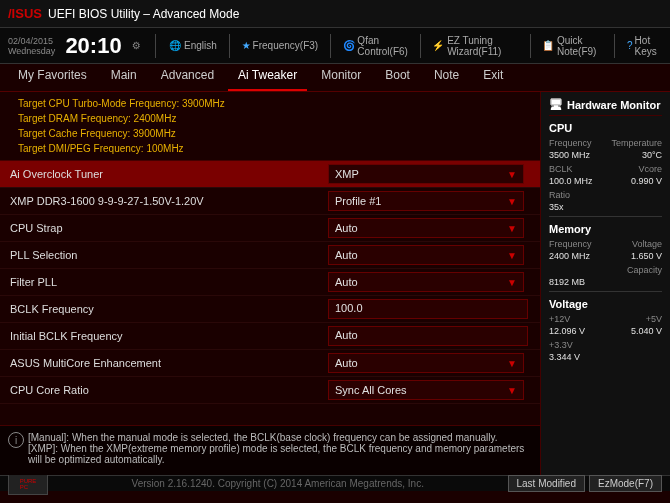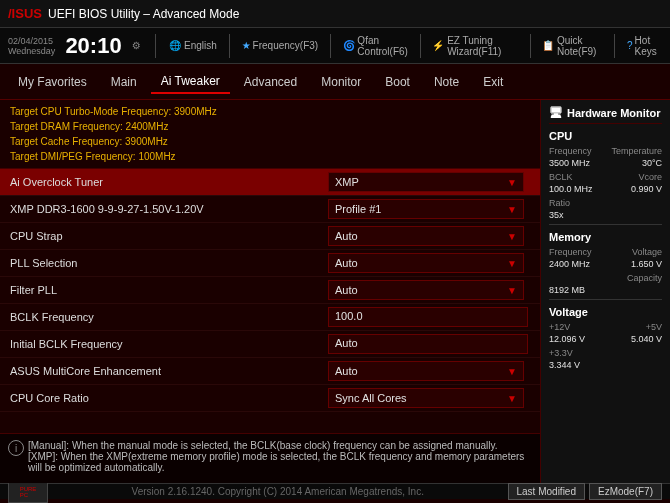--- a/index.html
+++ b/index.html
@@ -49,23 +49,22 @@
     .gear-icon { color: #888; font-size: 10px; }
     .divider-v { width: 1px; height: 24px; background: #444; margin: 0 4px; }
     .topbar-links { display: flex; align-items: center; gap: 8px; flex: 1; }
     .topbar-link { color: #aaa; font-size: 10px; display: flex; align-items: center; gap: 2px; }
     .topbar-link span.icon { color: #4af; font-size: 10px; }
 
     
     .nav-bar {
       background: #1a0000;
       display: flex;
-      align-items: center;
       padding: 0 8px;
-      height: 36px;
+      height: 28px;
       border-bottom: 1px solid #500;
       gap: 4px;
     }
     .nav-item {
       color: #ccc;
       font-size: 12px;
       padding: 4px 10px;
       cursor: pointer;
     }
     .nav-item.active {
@@ -84,21 +83,21 @@
     .content-panel {
       flex: 1;
       display: flex;
       flex-direction: column;
       overflow: hidden;
     }
 
     
     .freq-info {
       background: #1a0000;
-      padding: 4px 10px;
+      padding: 4px 18px;
       border-bottom: 1px solid #400;
     }
     .freq-line { color: #e8b000; font-size: 10px; line-height: 1.5; }
 
     
     .settings-table {
       flex: 1;
       overflow-y: auto;
       background: #1a0000;
     }
@@ -297,22 +296,22 @@
     <span class="topbar-link">
       <span class="icon">?</span>
       <span>Hot Keys</span>
     </span>
   </div>
 </div>
 
 <div class="nav-bar">
   <span class="nav-item">My Favorites</span>
   <span class="nav-item">Main</span>
+  <span class="nav-item">Advanced</span>
   <span class="nav-item active">Ai Tweaker</span>
-  <span class="nav-item">Advanced</span>
   <span class="nav-item">Monitor</span>
   <span class="nav-item">Boot</span>
   <span class="nav-item">Note</span>
   <span class="nav-item">Exit</span>
 </div>
 
 <div class="main-area">
 
   <div class="content-panel">
 

